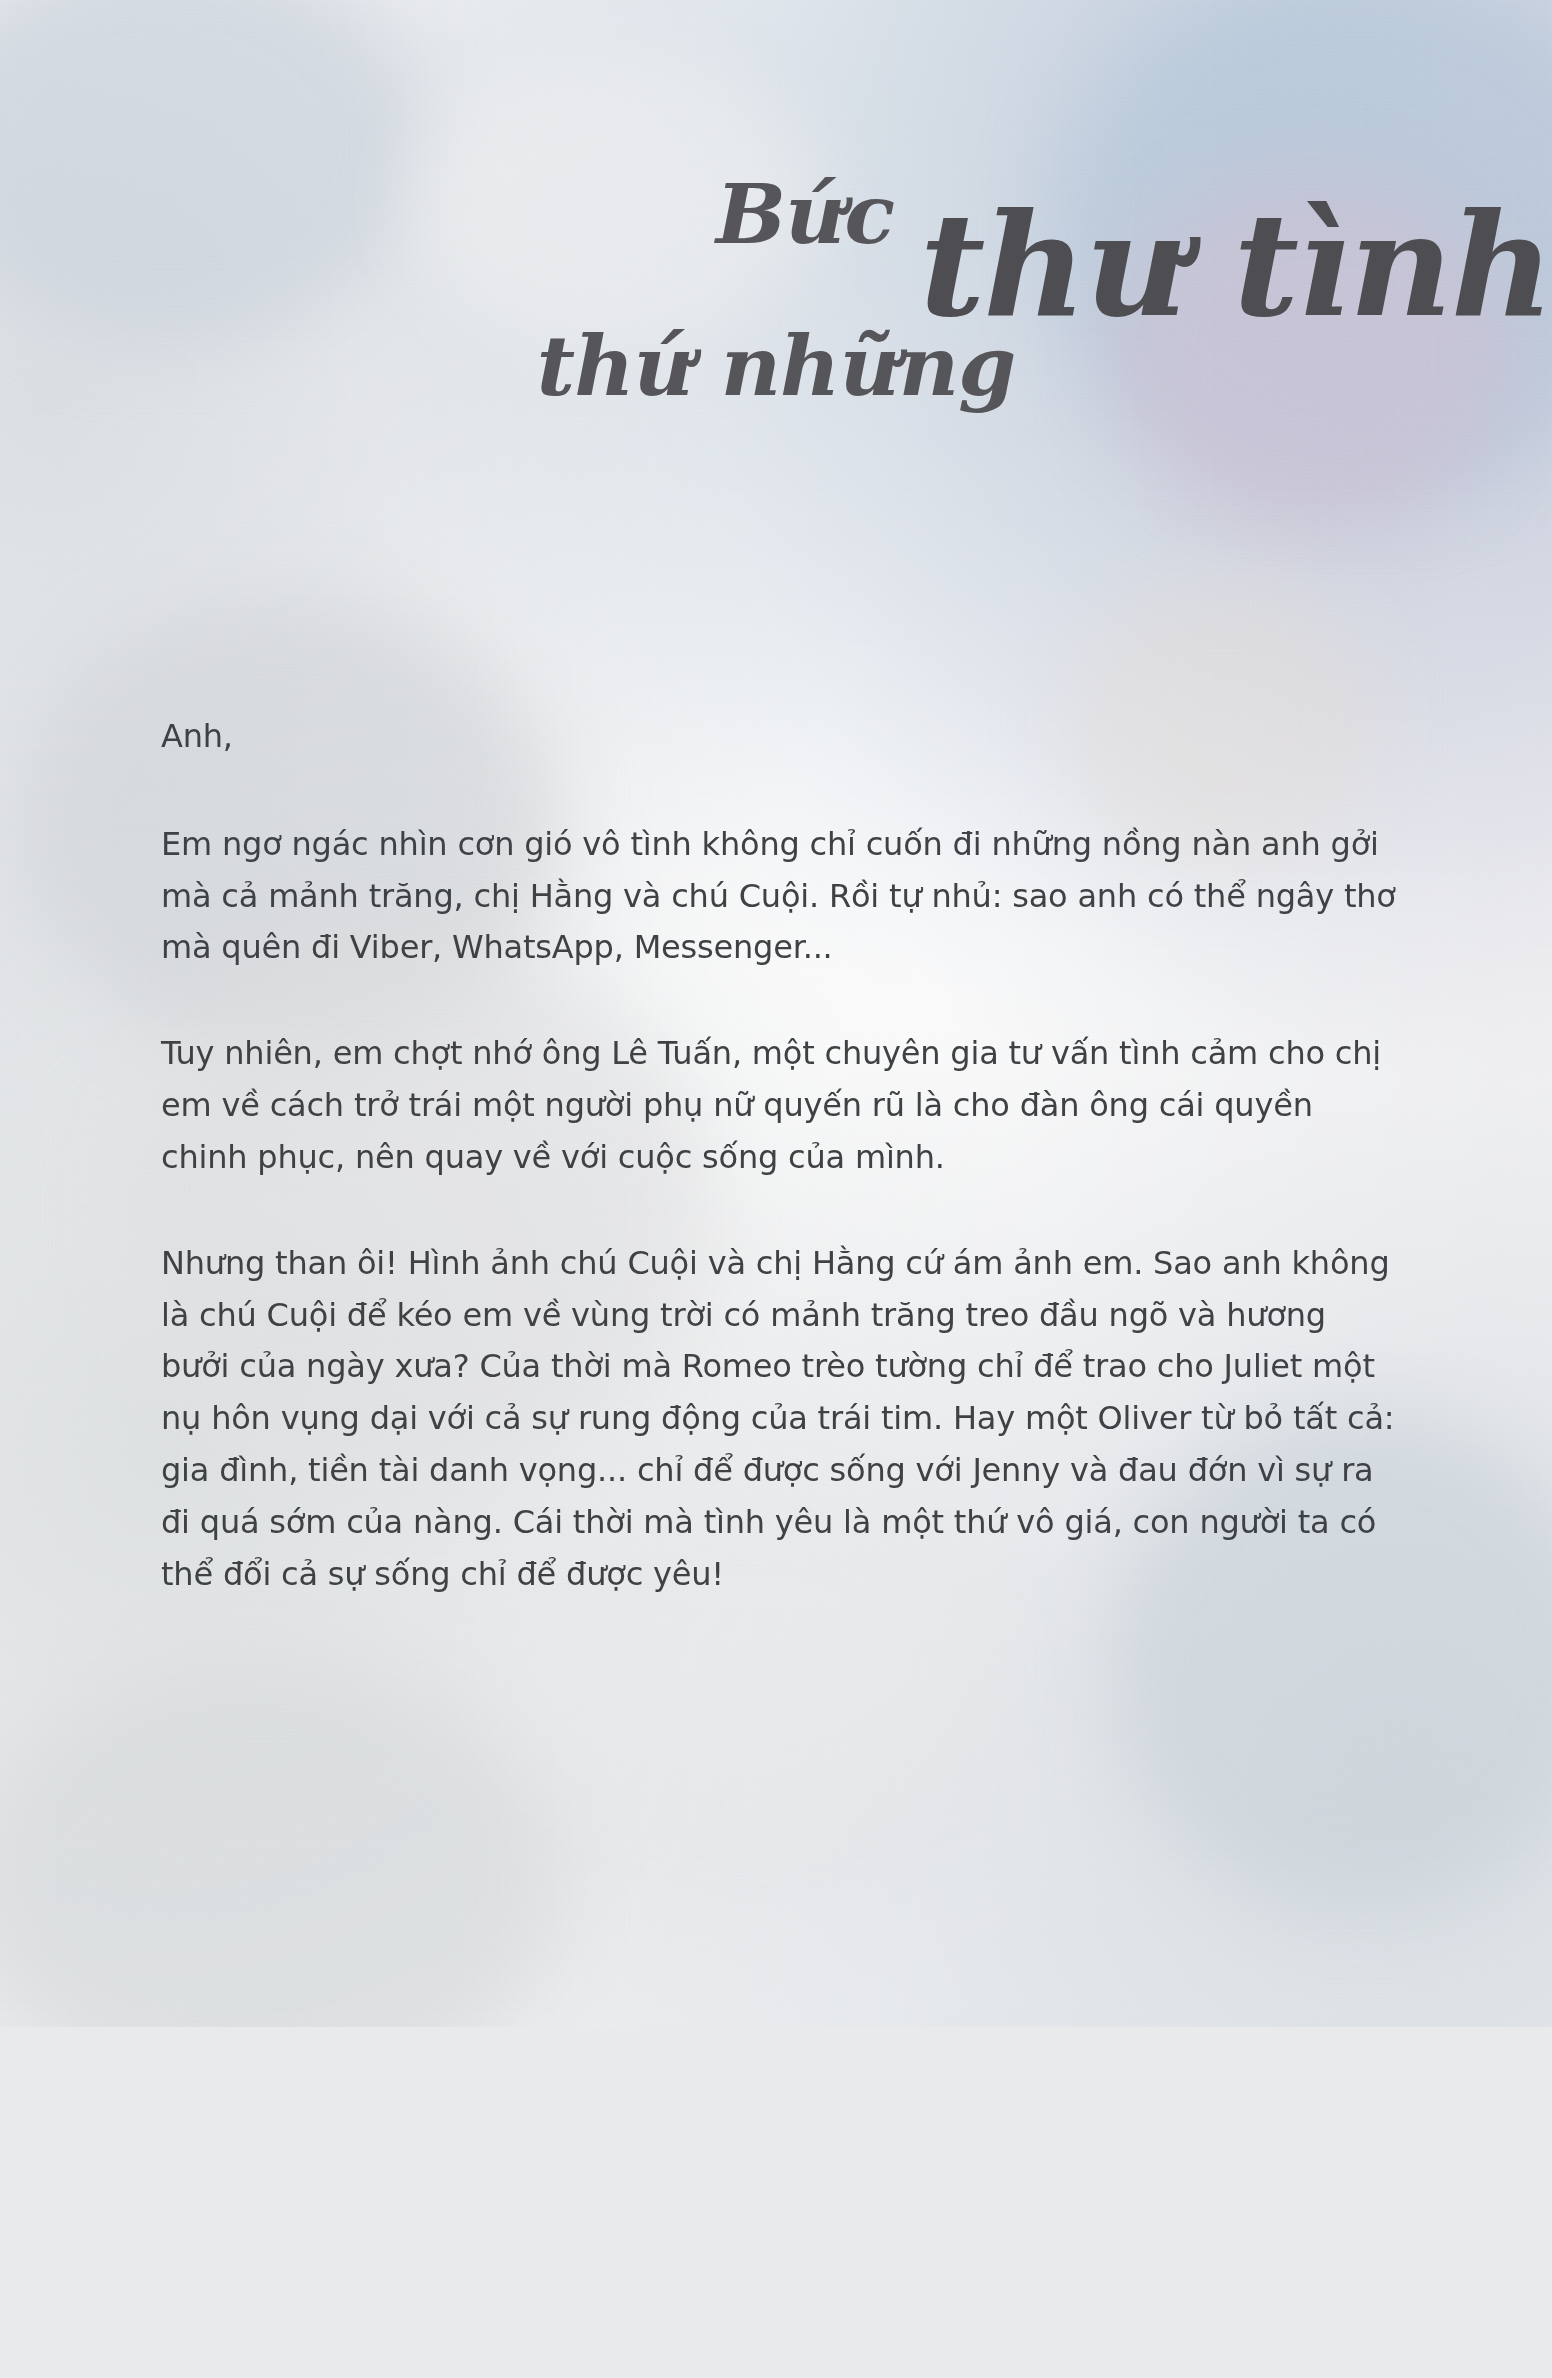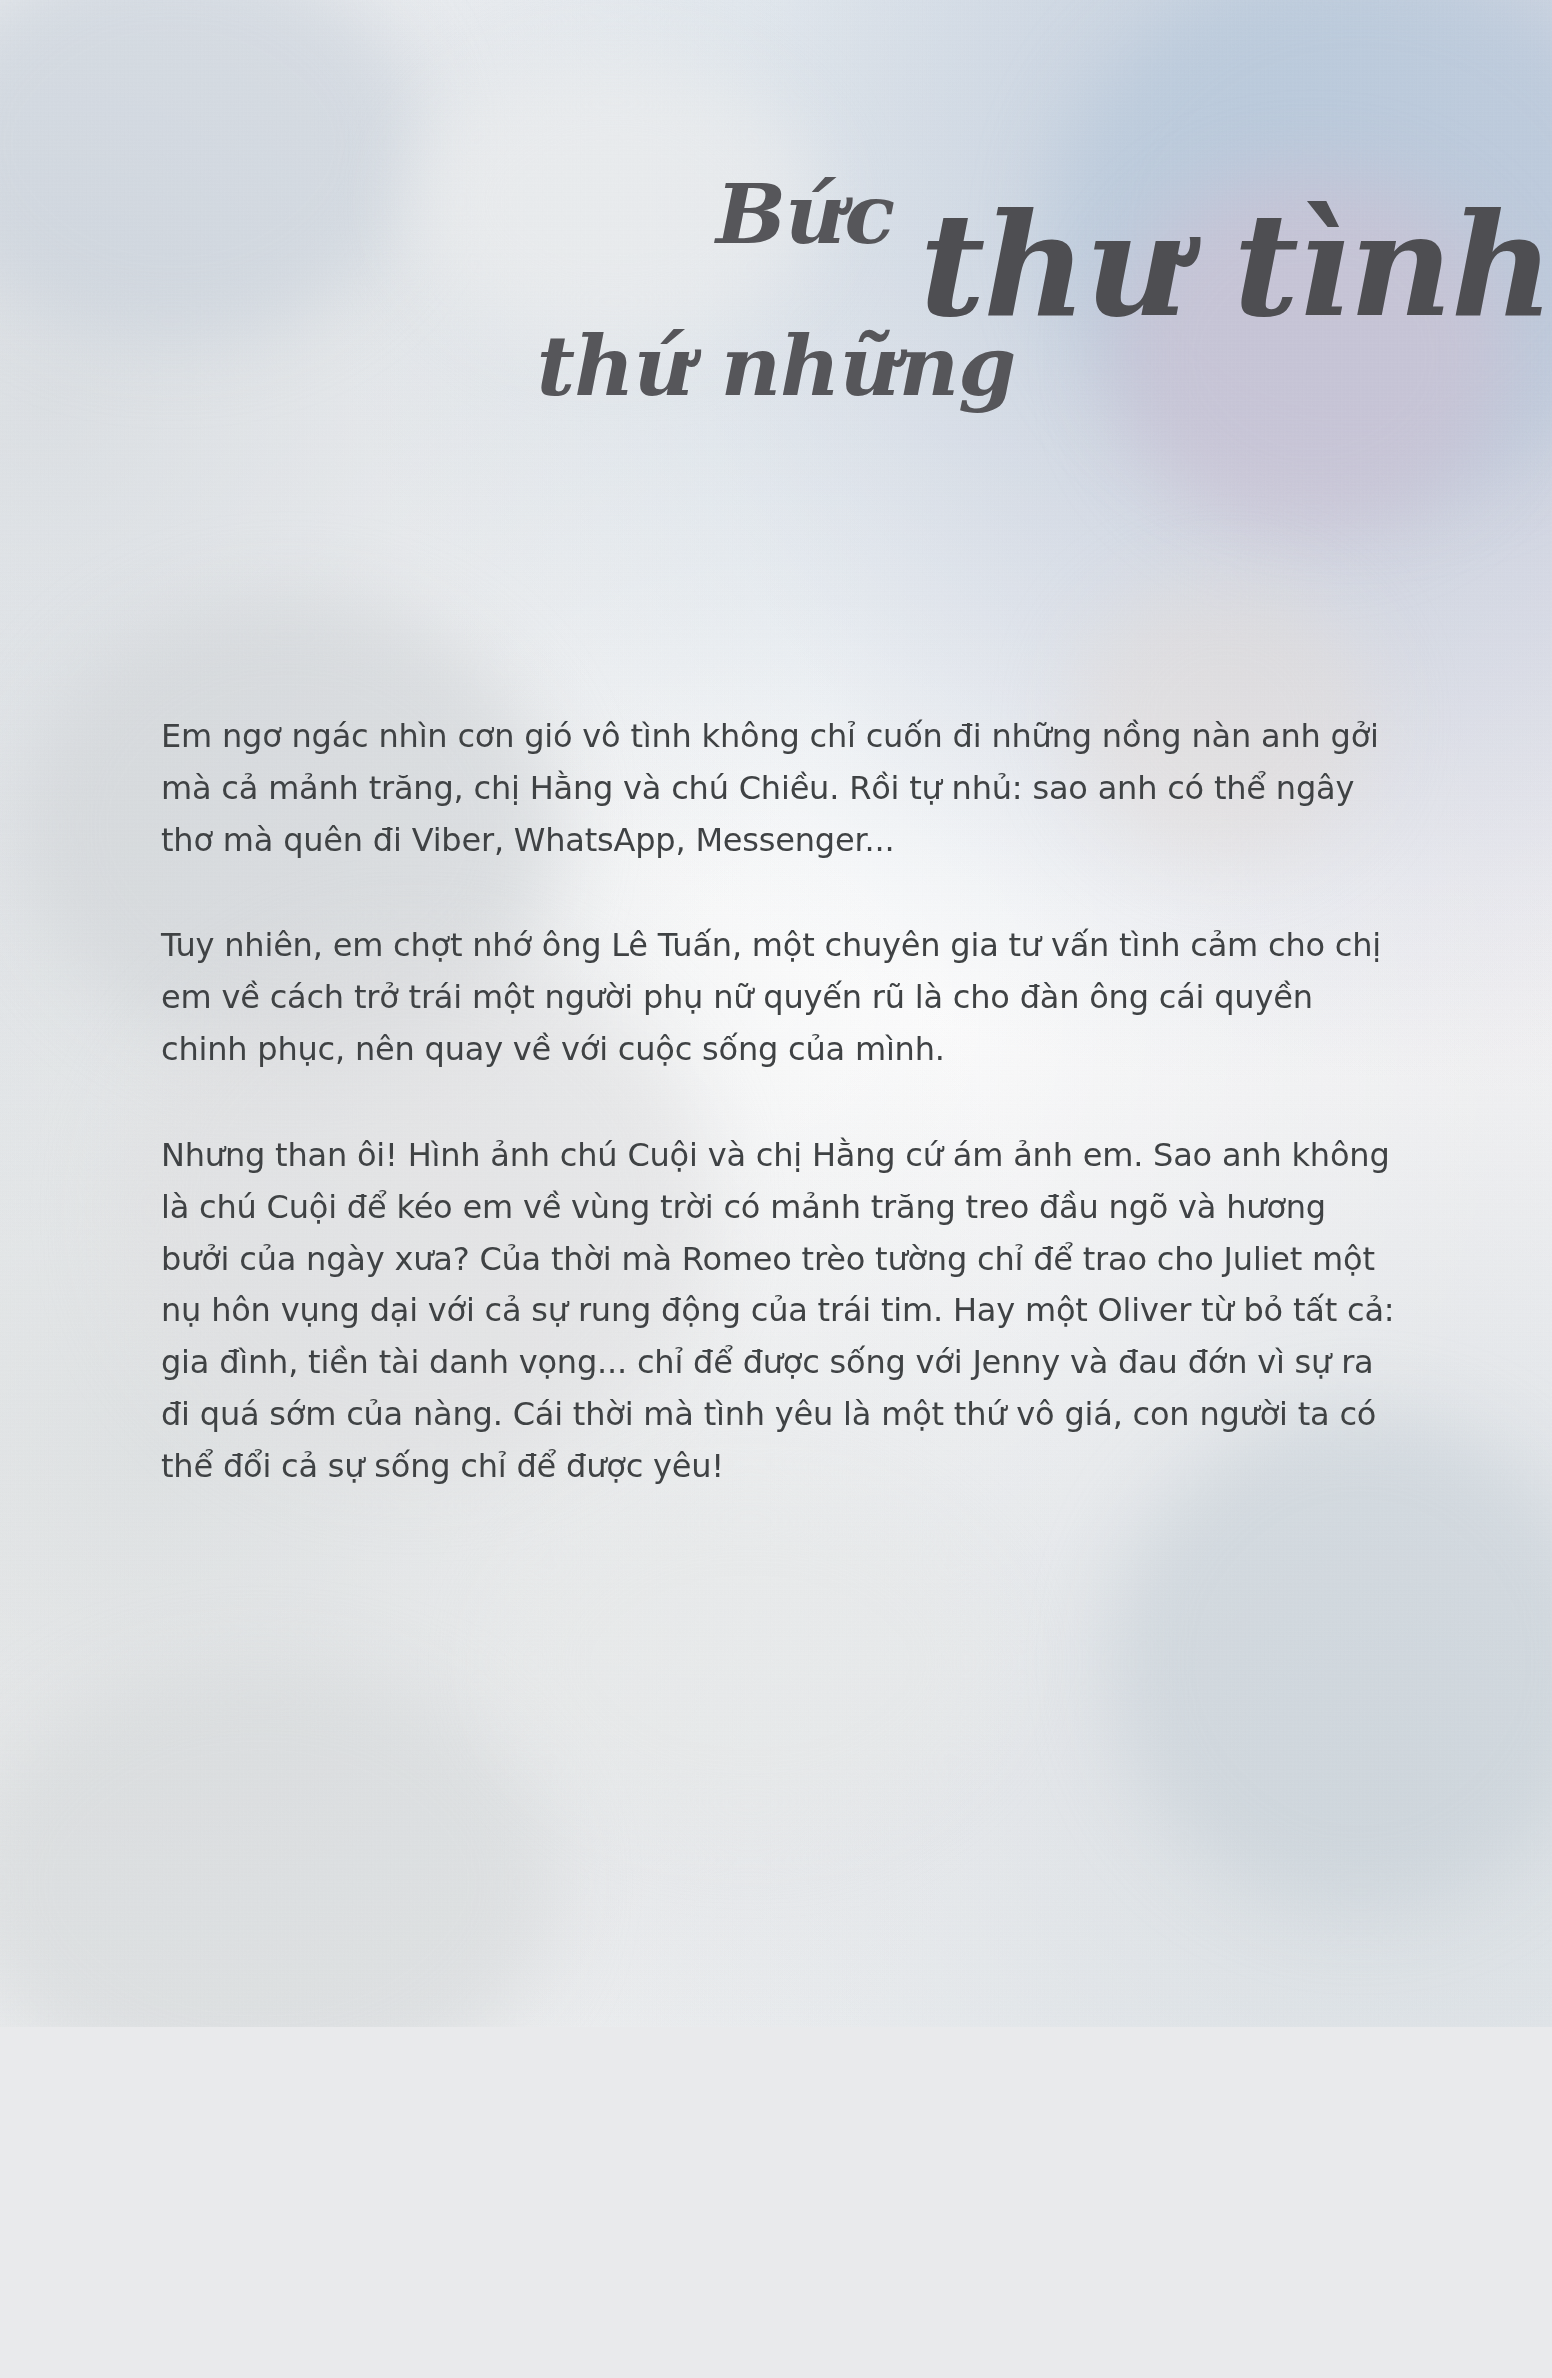--- a/index.html
+++ b/index.html
@@ -138,19 +138,20 @@
   <div class="wash w10"></div>
   <div class="grain"></div>
 
   <div class="title-block">
     <div class="title-line-1">Bức</div>
     <div class="title-line-2">thư tình</div>
     <div class="title-line-3">thứ những</div>
   </div>
 
   <div class="letter">
-    <p class="para">Em ngơ ngác nhìn cơn gió vô tình không chỉ cuốn đi những nồng nàn anh gởi mà cả mảnh trăng, chị Hằng và chú Chiều. Rồi tự nhủ: sao anh có thể ngây thơ mà quên đi Viber, WhatsApp, Messenger...</p>
+    <p class="salutation">Anh,</p>
+    <p class="para">Em ngơ ngác nhìn cơn gió vô tình không chỉ cuốn đi những nồng nàn anh gởi mà cả mảnh trăng, chị Hằng và chú Cuội. Rồi tự nhủ: sao anh có thể ngây thơ mà quên đi Viber, WhatsApp, Messenger...</p>
     <p class="para">Tuy nhiên, em chợt nhớ ông Lê Tuấn, một chuyên gia tư vấn tình cảm cho chị em về cách trở trái một người phụ nữ quyến rũ là cho đàn ông cái quyền chinh phục, nên quay về với cuộc sống của mình.</p>
     <p class="para">Nhưng than ôi! Hình ảnh chú Cuội và chị Hằng cứ ám ảnh em. Sao anh không là chú Cuội để kéo em về vùng trời có mảnh trăng treo đầu ngõ và hương bưởi của ngày xưa? Của thời mà Romeo trèo tường chỉ để trao cho Juliet một nụ hôn vụng dại với cả sự rung động của trái tim. Hay một Oliver từ bỏ tất cả: gia đình, tiền tài danh vọng... chỉ để được sống với Jenny và đau đớn vì sự ra đi quá sớm của nàng. Cái thời mà tình yêu là một thứ vô giá, con người ta có thể đổi cả sự sống chỉ để được yêu!</p>
   </div>
 
 </div>
 
 
 </body></html>

